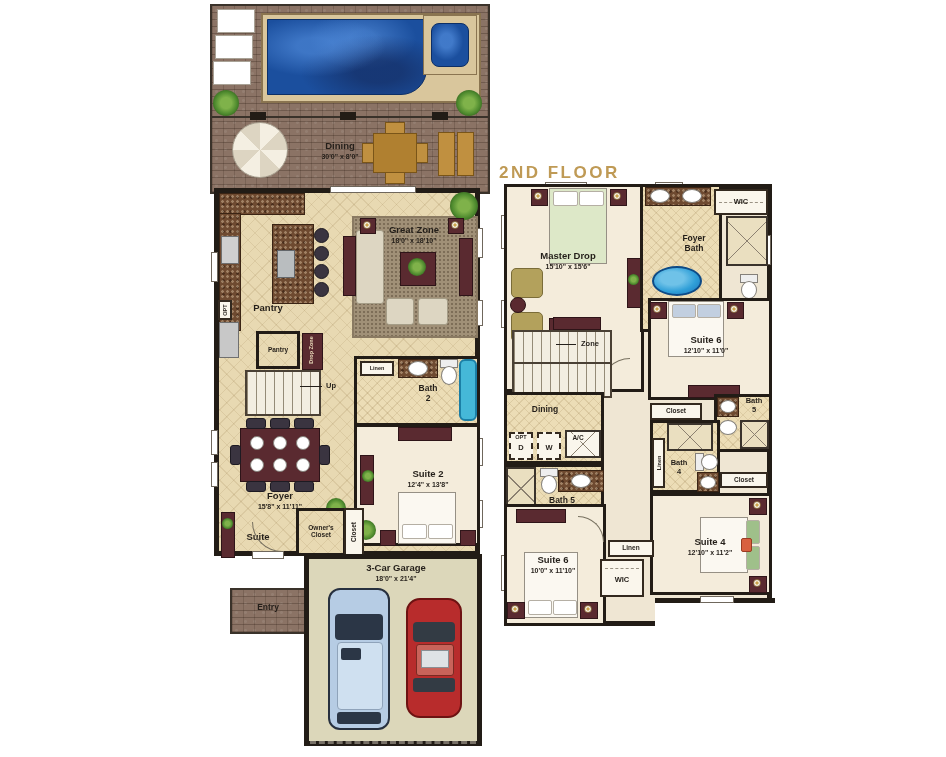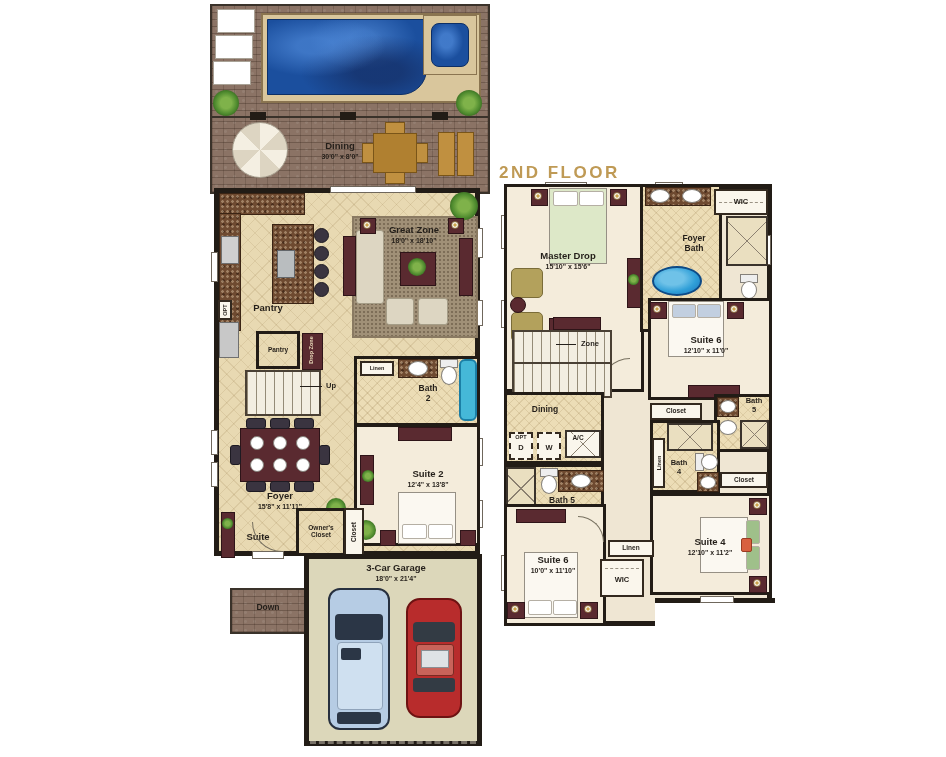--- a/index.html
+++ b/index.html
@@ -195,21 +195,21 @@
   <div class="abs tile room" style="left:296px;top:508px;width:50px;height:48px;"></div>
   <div class="lbl f6" style="left:321px;top:531px;">
     <div>Owner's</div>
     <div>Closet</div>
   </div>
   <div class="abs closetbox" style="left:344px;top:508px;width:20px;height:48px;"></div>
   <div class="lbl vert f6" style="left:354px;top:532px;">Closet</div>
   <div class="abs win" style="left:252px;top:551px;width:32px;height:8px;"></div>
   <div class="abs arc" style="left:252px;top:522px;width:30px;height:30px;"></div>
   <div class="abs brick" style="left:230px;top:588px;width:78px;height:42px;border:2px solid #3a322a;"></div>
-  <div class="lbl f8" style="left:268px;top:608px;color:#241f1a;">Down</div>
+  <div class="lbl f8" style="left:268px;top:608px;color:#241f1a;">Entry</div>
 
   <div class="abs garagefloor outer" style="left:304px;top:554px;width:178px;height:192px;"></div>
   <div class="lbl f9" style="left:396px;top:568px;">3-Car Garage</div>
   <div class="lbl dims" style="left:396px;top:579px;">18'0" x 21'4"</div>
 
   <div class="abs" style="left:328px;top:588px;width:62px;height:142px;background:#b6cce4;border:2px solid #27303f;border-radius:12px;box-sizing:border-box;"></div>
   <div class="abs" style="left:335px;top:614px;width:48px;height:26px;background:#2b3646;border-radius:4px;"></div>
   <div class="abs" style="left:337px;top:642px;width:44px;height:66px;background:#cfe0f0;border:1px solid #8fa3ba;border-radius:4px;"></div>
   <div class="abs" style="left:341px;top:648px;width:20px;height:12px;background:#2b3646;border-radius:2px;"></div>
   <div class="abs" style="left:337px;top:712px;width:44px;height:12px;background:#2b3646;border-radius:3px;"></div>

